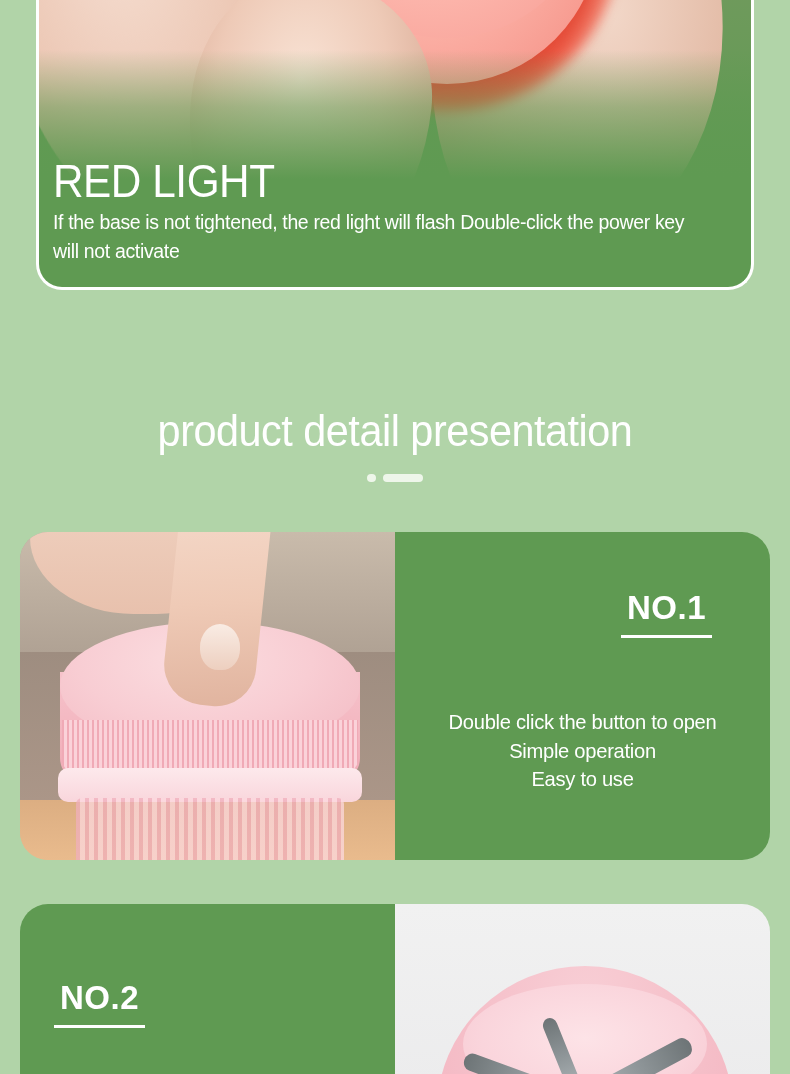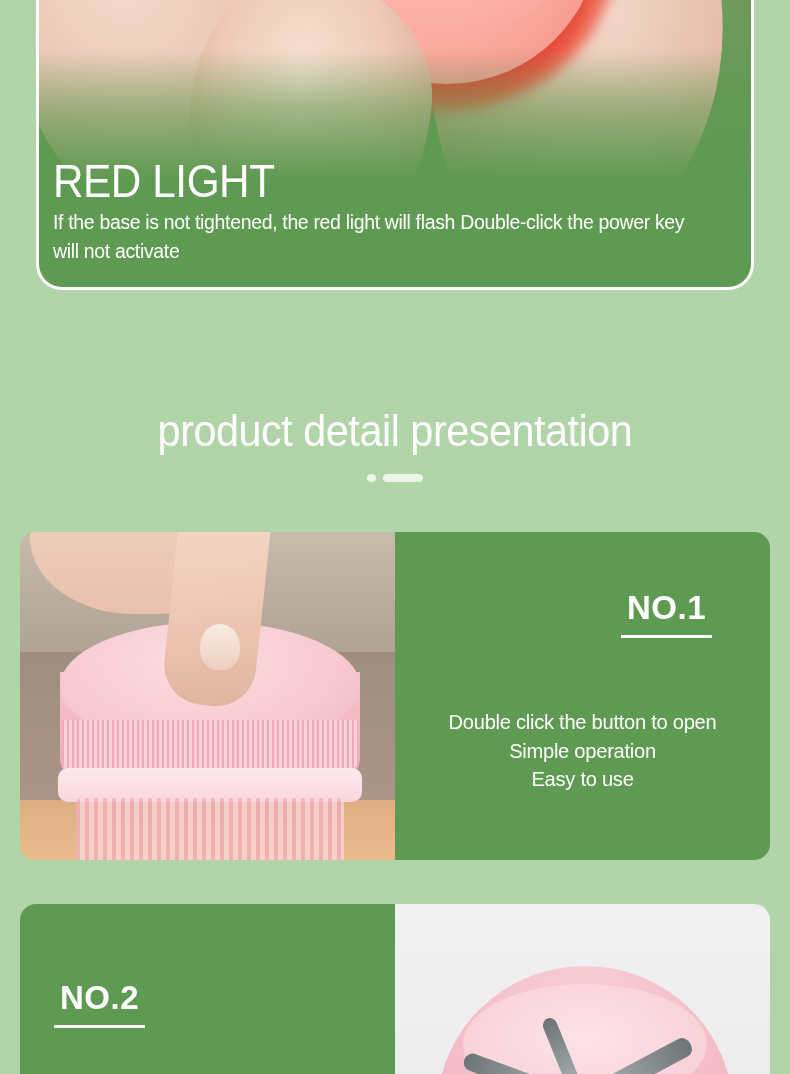--- a/index.html
+++ b/index.html
@@ -167,21 +167,21 @@
   .grid {
     position: absolute;
     left: 20px;
     top: 532px;
     width: 750px;
   }
   .card-row {
     display: flex;
     width: 750px;
     height: 328px;
-    border-radius: 16px;
+    border-radius: 28px;
     overflow: hidden;
   }
   .card-row + .card-row { margin-top: 44px; }
 
   .panel { width: 375px; height: 100%; position: relative; overflow: hidden; }
   .panel-green { background: #5f9a52; }
 
   .panel-text-inner {
     position: absolute;
     inset: 0;

